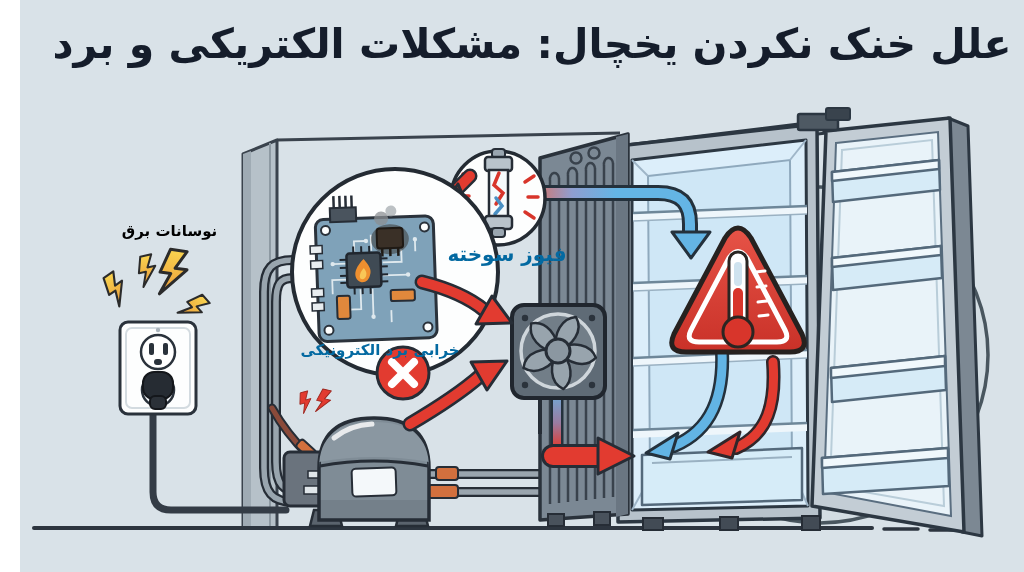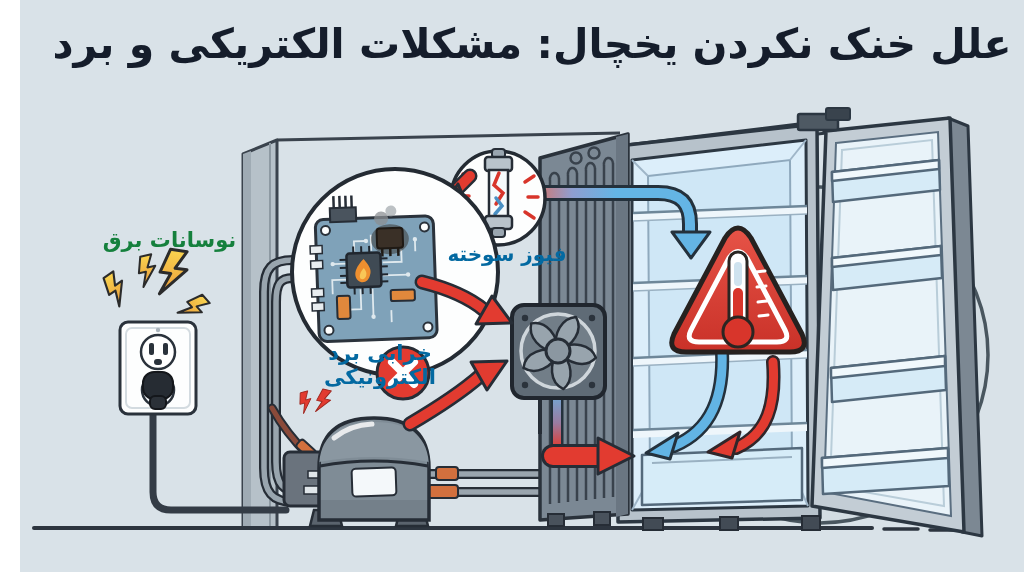--- a/index.html
+++ b/index.html
@@ -2,22 +2,22 @@
 <html><head>
 <meta charset="utf-8">
 <style>
   html,body{margin:0;padding:0;}
   body{width:1024px;height:572px;overflow:hidden;font-family:"DejaVu Sans",sans-serif;}
   .stage{position:relative;width:1024px;height:572px;background:#d9e2e8;margin-left:20px;}
   .stage svg{position:absolute;inset:0;}
   .title{position:absolute;top:20px;left:0;right:0;text-align:center;
          font-size:41px;font-weight:800;color:#151d2b;direction:rtl;letter-spacing:-1px;}
   .lbl{position:absolute;direction:rtl;text-align:center;font-weight:800;color:#0369a1;}
-  .lbl-power{left:62px;top:228px;width:175px;font-size:21px;color:#15803d;}
-  .lbl-board{left:250px;top:341px;width:220px;font-size:21px;}
+  .lbl-power{left:62px;top:222px;width:175px;font-size:15px;color:#000000;}
+  .lbl-board{left:250px;top:341px;width:220px;font-size:15px;}
   .lbl-fuse{left:412px;top:242px;width:150px;font-size:20px;}
 </style>
 </head>
 <body>
 
 <div class="stage">
 
 <svg viewBox="0 0 1024 572">
   <defs>
     <linearGradient id="boltGrad" x1="0" y1="0" x2="0" y2="1">

